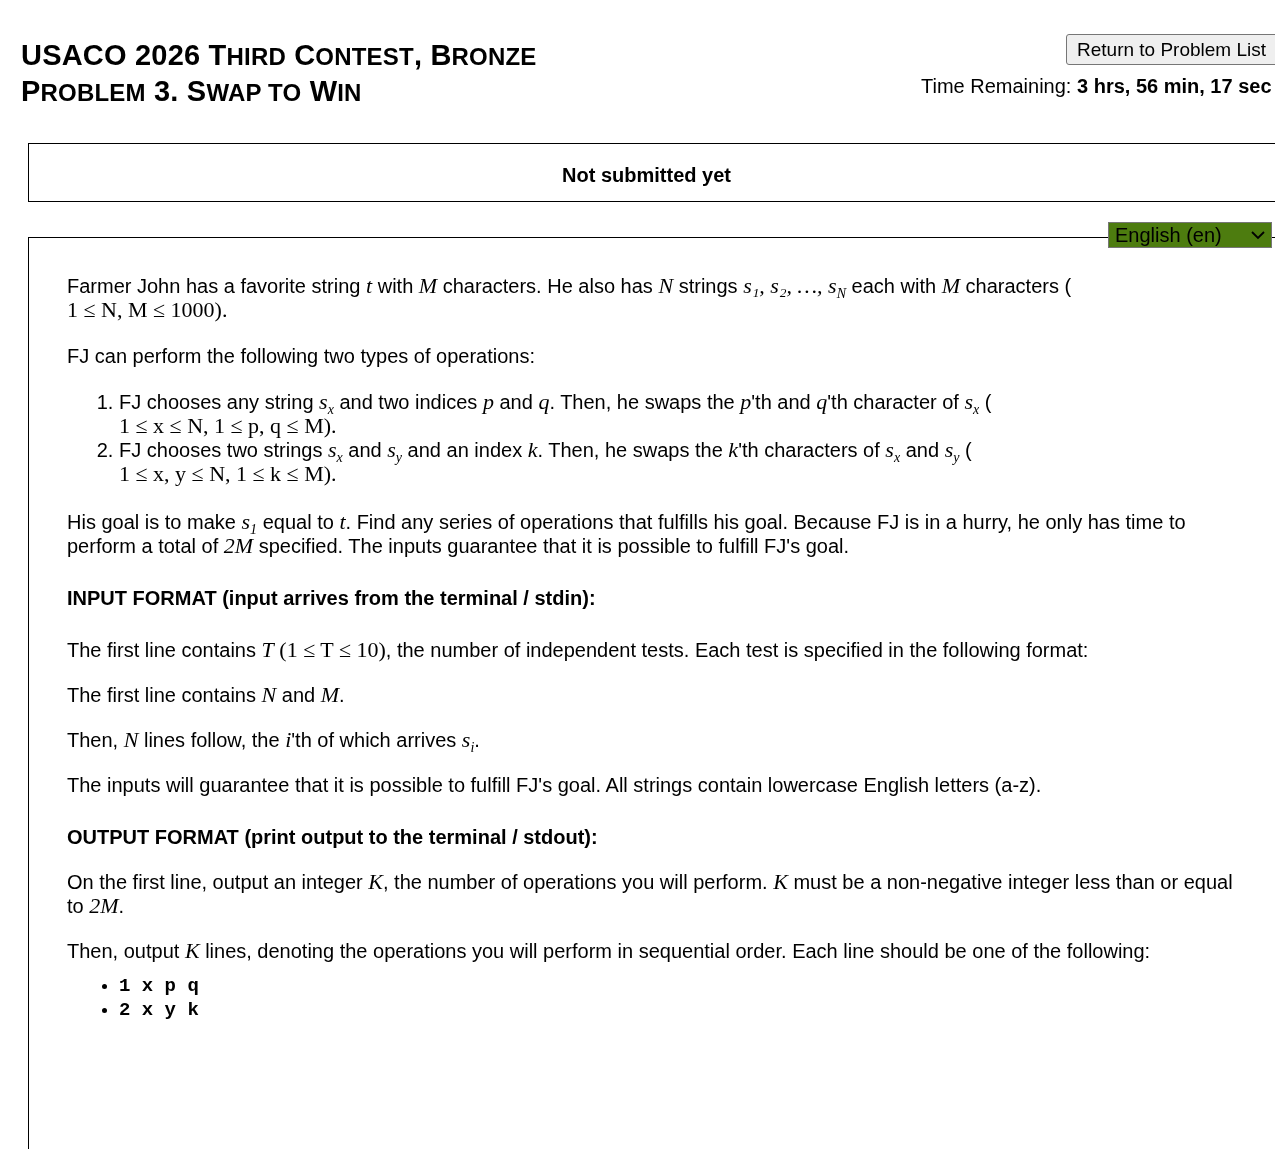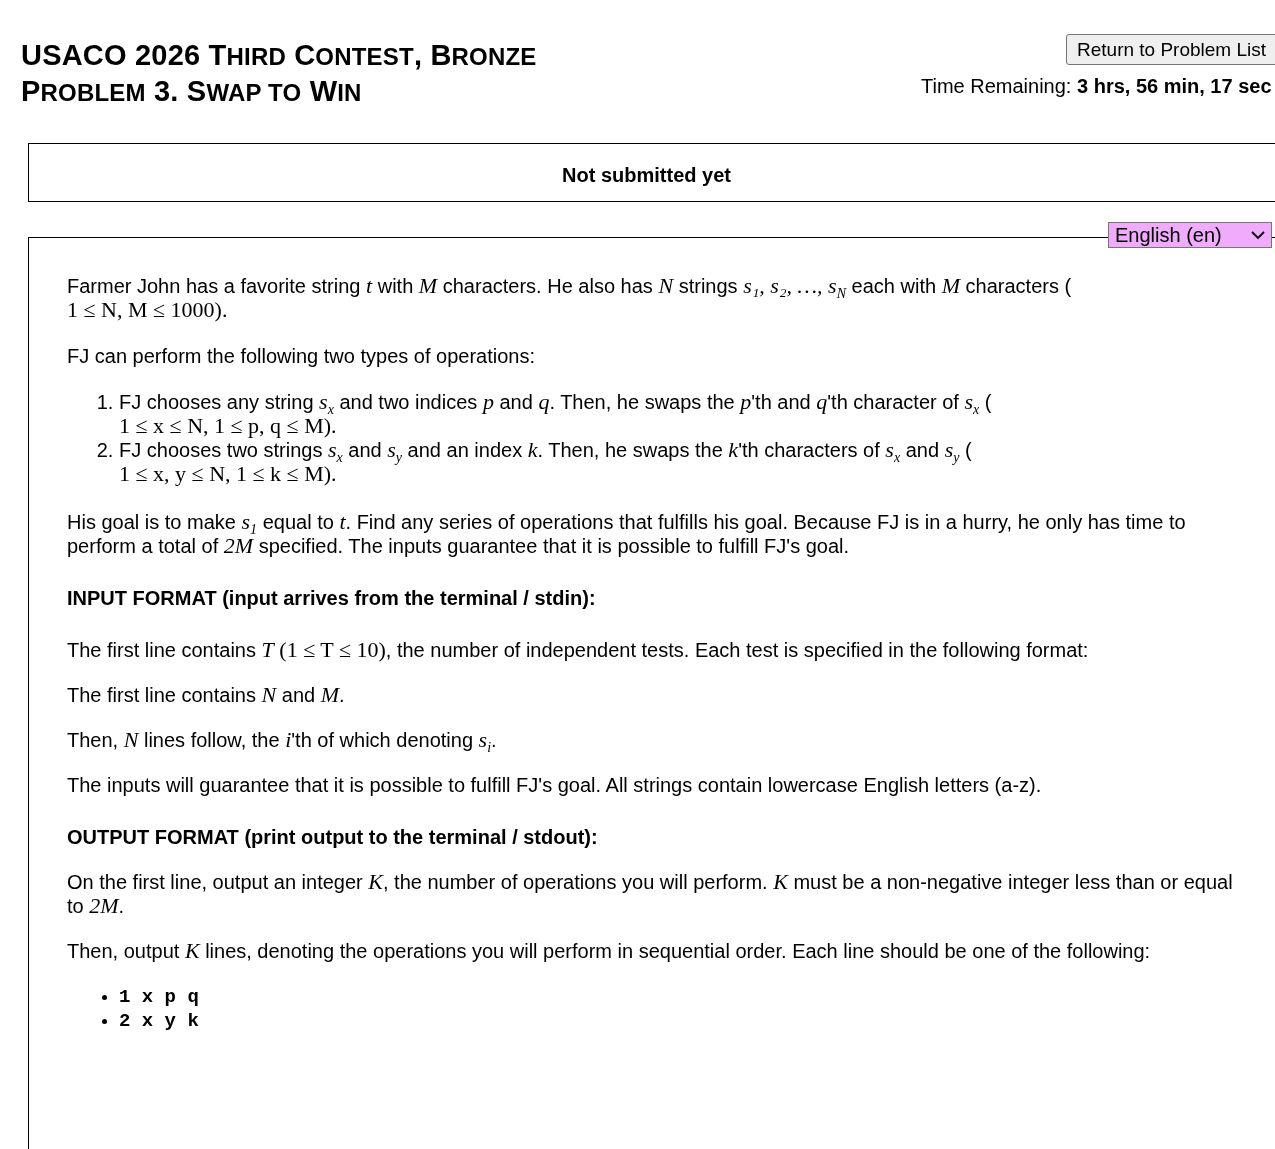--- a/index.html
+++ b/index.html
@@ -32,21 +32,21 @@
     .status-text {
       position: absolute; left: 0; width: 1293px; top: 164px; text-align: center;
       font-weight: bold; font-size: 20px;
     }
     .problem-box {
       position: absolute; left: 28px; top: 237px; width: 1260px; height: 930px;
       border-top: 1px solid #000; border-left: 1px solid #000; box-sizing: border-box;
     }
     .lang-select {
       position: absolute; left: 1108px; top: 222px; width: 164px; height: 26px;
-      border: 1px solid #767676; background: #f0abfc; box-sizing: border-box;
+      border: 1px solid #767676; background: #4d7c0f; box-sizing: border-box;
       font-family: "Liberation Sans", sans-serif; font-size: 20px; line-height: 24px;
       padding-left: 6px;
     }
     .lang-chevron { position: absolute; right: 4px; top: 0px; width: 18px; height: 24px; }
     .content { position: absolute; left: 59px; top: 274px; width: 1200px; font-size: 20px; line-height: 24px; }
     .content p { margin: 8px; }
     .m { font-family: "Liberation Serif", "DejaVu Serif", serif; font-style: italic; font-size: 22px; }
     .mr { font-family: "Liberation Serif", "DejaVu Serif", serif; font-style: normal; font-size: 22px; }
     sub { font-size: 14px; line-height: 0; }
     .ops { margin: 0; padding-left: 60px; }
@@ -108,30 +108,30 @@
 
   <p class="hdr" style="margin-top:28px;">INPUT FORMAT (input arrives from the terminal / stdin):</p>
 
   <p style="margin-top:28px;">
     <span>The first line contains</span> <span class="m">T</span> <span class="mr">(1 ≤ T ≤ 10)</span><span>, the number of independent tests. Each test is specified in the following format:</span>
   </p>
   <p style="margin-top:21px;">
     <span>The first line contains</span> <span class="m">N</span> <span>and</span> <span class="m">M</span><span>.</span>
   </p>
   <p style="margin-top:21px;">
-    <span>Then,</span> <span class="m">N</span> <span>lines follow, the</span> <span class="m">i</span><span>'th of which denoting</span> <span class="m"><span>s</span><sub>i</sub></span><span>.</span>
+    <span>Then,</span> <span class="m">N</span> <span>lines follow, the</span> <span class="m">i</span><span>'th of which arrives</span> <span class="m"><span>s</span><sub>i</sub></span><span>.</span>
   </p>
   <p style="margin-top:21px;">The inputs will guarantee that it is possible to fulfill FJ's goal. All strings contain lowercase English letters (a-z).</p>
 
   <p class="hdr" style="margin-top:28px;">OUTPUT FORMAT (print output to the terminal / stdout):</p>
 
   <p style="margin-top:21px;">
     <span>On the first line, output an integer</span> <span class="m">K</span><span>, the number of operations you will perform.</span> <span class="m">K</span> <span>must be a non-negative integer less than or equal to</span> <span class="m">2M</span><span>.</span>
   </p>
   <p style="margin-top:21px;">
     <span>Then, output</span> <span class="m">K</span> <span>lines, denoting the operations you will perform in sequential order. Each line should be one of the following:</span>
   </p>
 
-  <ul class="code-list" style="margin-top:22px;">
+  <ul class="code-list" style="margin-top:11px;">
     <li><span>1 x p q</span></li>
     <li><span>2 x y k</span></li>
   </ul>
 </div>
 
 </body></html>

